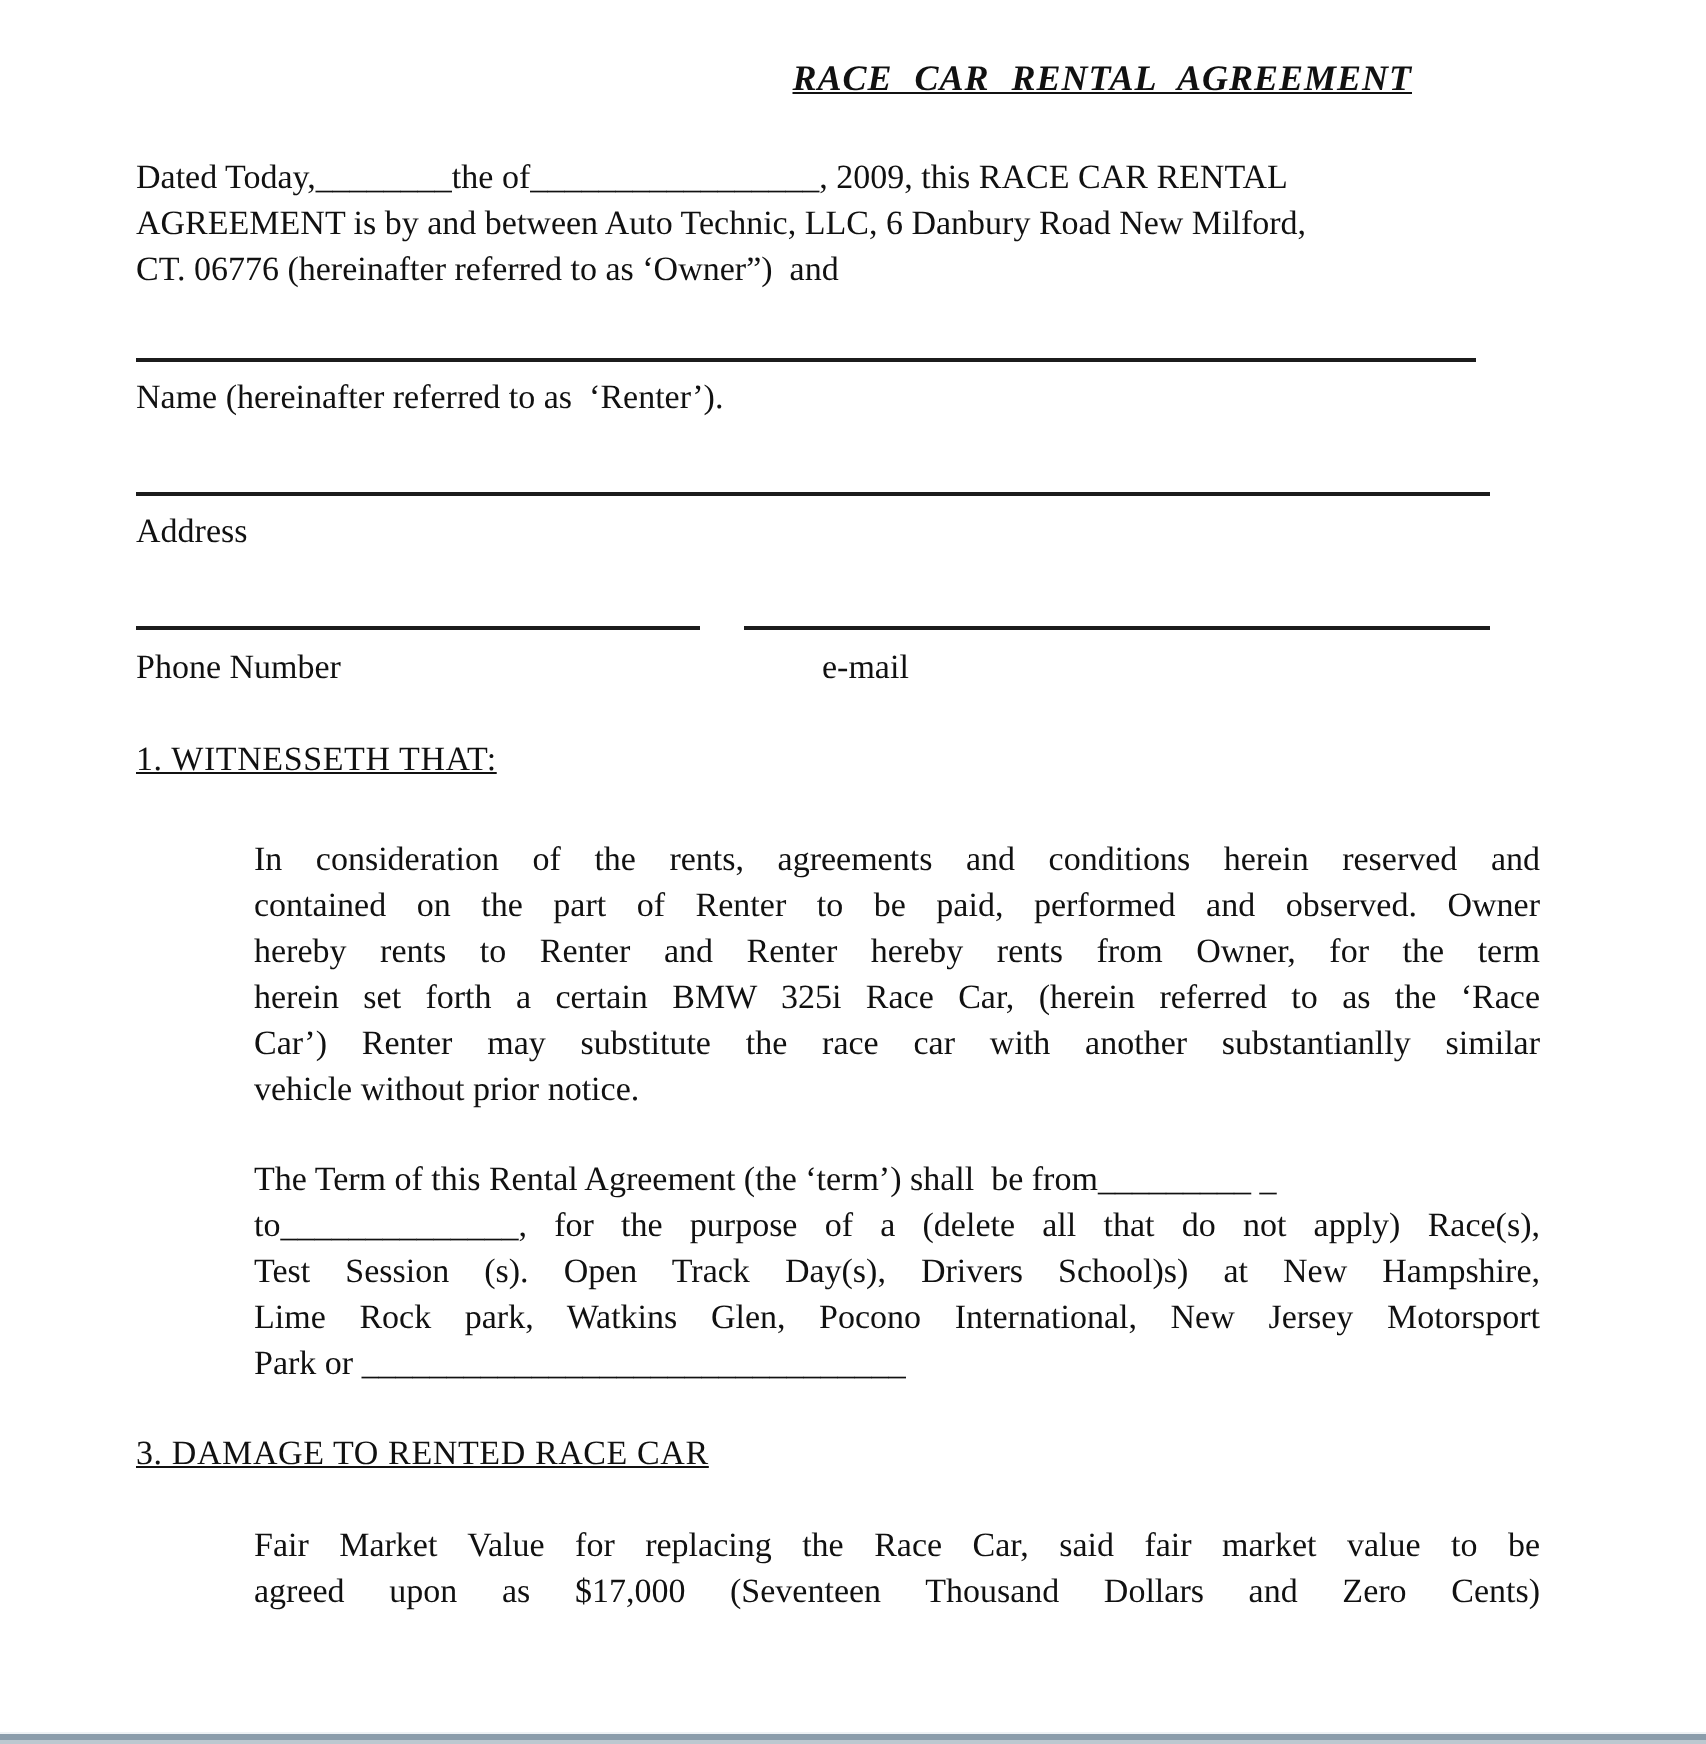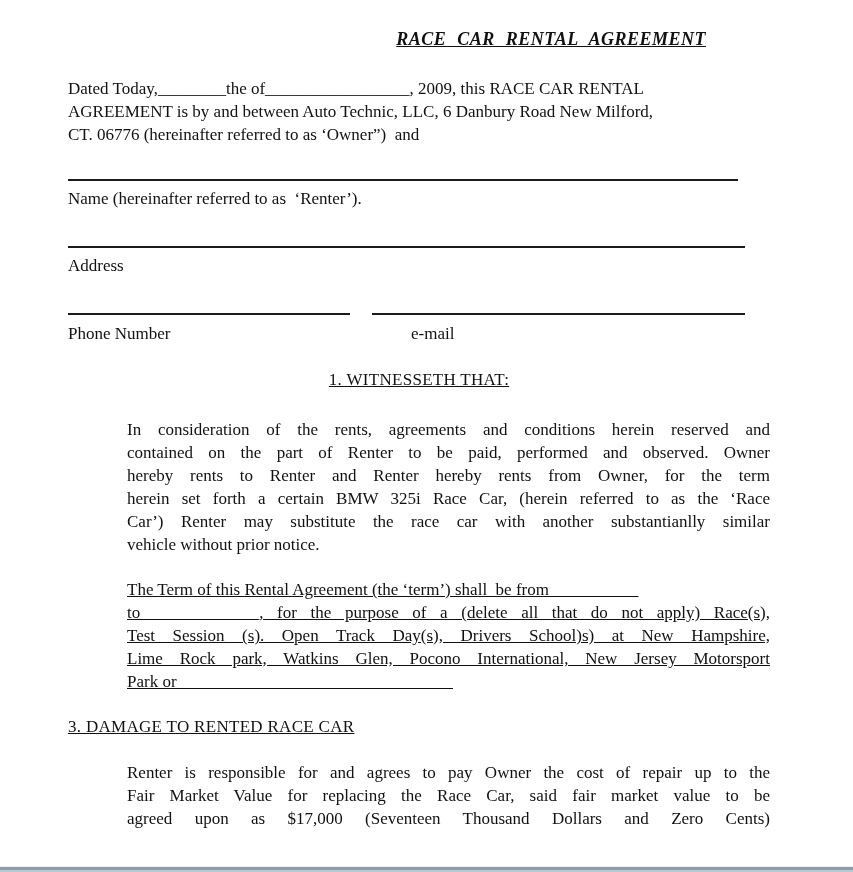--- a/index.html
+++ b/index.html
@@ -67,25 +67,25 @@
   .label-phone { width: 305px; }
   .sec-heading {
     font-size: 17px;
     line-height: 23px;
     font-weight: normal;
     text-decoration: underline;
     letter-spacing: 0.3px;
     margin: 0;
     white-space: pre-wrap;
   }
-  .gap-a { margin-top: 23px; text-align: center; }
+  .gap-a { margin-top: 23px; }
   .gap-b { margin-top: 20px; }
   .gap-c { margin-top: 22px; }
   .pgap-a { margin-top: 27px; }
-  .pgap-b { margin-top: 22px; text-decoration: underline; }
+  .pgap-b { margin-top: 22px; }
   .pgap-c { margin-top: 23px; }
   .window-bottom-edge {
     position: absolute;
     left: 0;
     top: 866px;
     width: 853px;
     height: 6px;
     background: linear-gradient(
       to bottom,
       #eef2f4 0px, #eef2f4 1px,
@@ -135,20 +135,19 @@
   <div class="para indent pgap-b">
       <div class="tline">The Term of this Rental Agreement (the ‘term’) shall  be from_________ _</div>
       <div class="tline just">to______________, for the purpose of a (delete all that do not apply) Race(s),</div>
       <div class="tline just">Test Session (s). Open Track Day(s), Drivers School)s) at New Hampshire,</div>
       <div class="tline just">Lime Rock park, Watkins Glen, Pocono International, New Jersey Motorsport</div>
       <div class="tline">Park or ________________________________</div>
     </div>
 
   <div class="sec-heading gap-c">3. DAMAGE TO RENTED RACE CAR</div>
   <div class="para indent pgap-c">
-      <div class="tline just">Renter is responsible for and agrees to pay Owner the cost of repair up to the</div>
       <div class="tline just">Fair Market Value for replacing the Race Car, said fair market value to be</div>
       <div class="tline just">agreed upon as $17,000 (Seventeen Thousand Dollars and Zero Cents)</div>
     </div>
 
 </div>
 
 <div class="window-bottom-edge"></div>
 
 </body></html>

